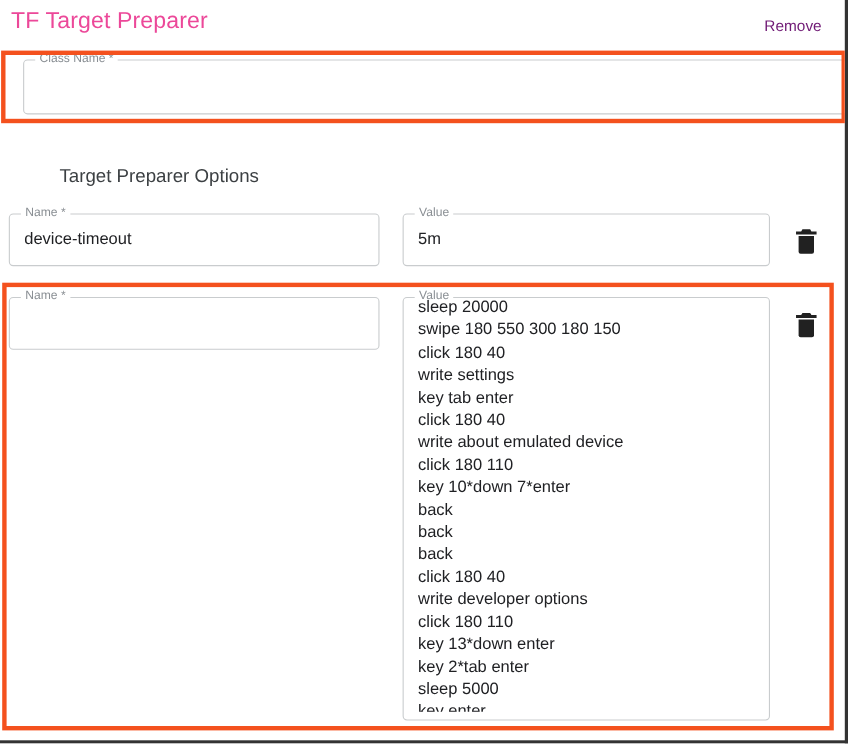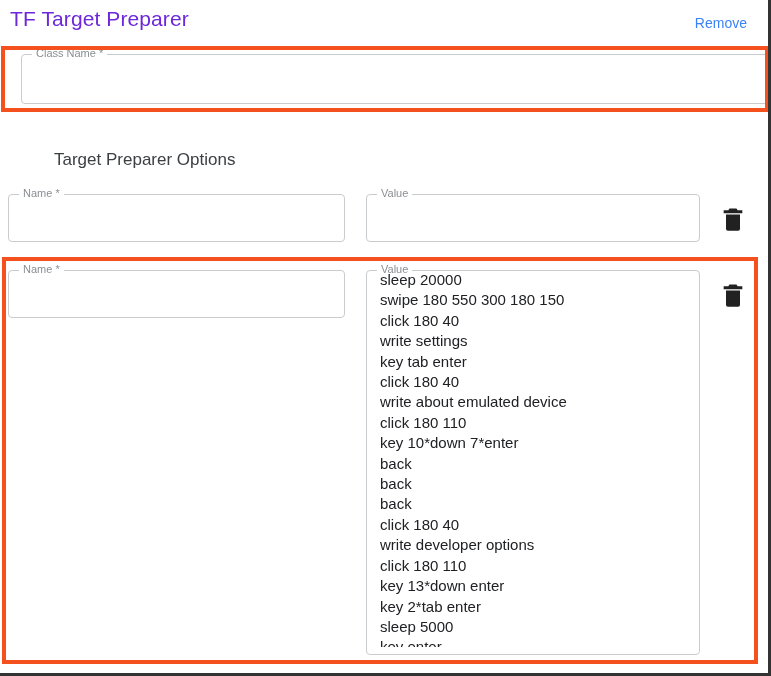--- a/index.html
+++ b/index.html
@@ -29,32 +29,32 @@
     top: 0;
     width: 771px;
     height: 48px;
   }
   .page-title {
     position: absolute;
     left: 10px;
     top: 5px;
     font-size: 21px;
     line-height: 28px;
-    color: #6d28d9;
+    color: #ec4899;
     font-weight: 400;
     letter-spacing: 0.1px;
     white-space: nowrap;
   }
   .remove-link {
     position: absolute;
     right: 24px;
     top: 14px;
     font-size: 14px;
     line-height: 18px;
-    color: #3b82f6;
+    color: #701a75;
     cursor: pointer;
     white-space: nowrap;
     text-decoration: none;
   }
 
   
   .highlight {
     position: absolute;
     border: 4px solid #f4511e;
     box-sizing: border-box;
@@ -198,25 +198,27 @@
     <div class="flabel">Class Name *</div>
   </div>
 
   <div class="highlight" id="hl-class"></div>
 
   <div class="section-heading">Target Preparer Options</div>
 
   <div class="mfield" id="field-name-1">
     <div class="outline"></div>
     <div class="flabel">Name *</div>
+    <div class="fvalue">device-timeout</div>
   </div>
 
   <div class="mfield" id="field-value-1">
     <div class="outline"></div>
     <div class="flabel">Value</div>
+    <div class="fvalue">5m</div>
   </div>
 
   <button class="delete-btn" id="delete-1">
     <span>
       <svg width="28" height="28" viewBox="0 0 24 24" aria-hidden="true">
         <path d="M9 3h6l1 1.6h4V7H4V4.6h4L9 3z" fill="#212121"></path>
         <path d="M6 8.2h12v12.2a1.6 1.6 0 0 1-1.6 1.6H7.6A1.6 1.6 0 0 1 6 20.4V8.2z" fill="#212121"></path>
       </svg>
     </span>
   </button>

